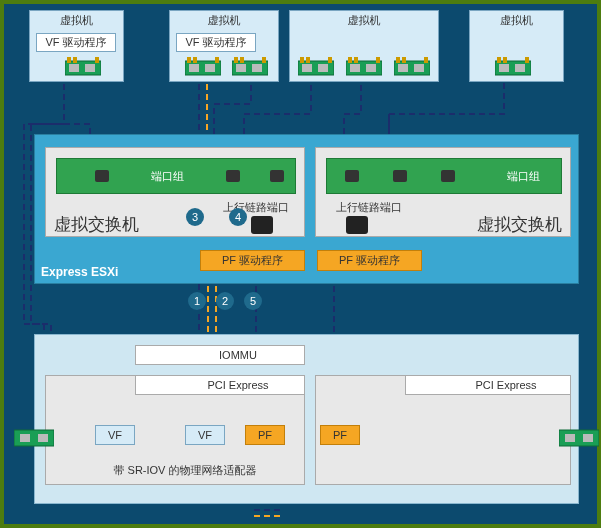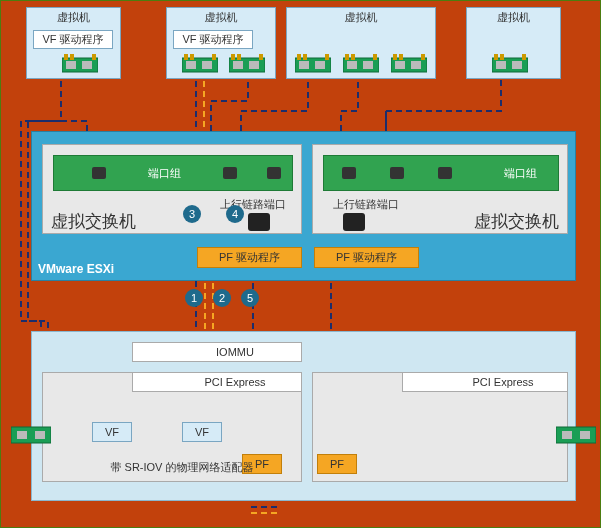--- a/index.html
+++ b/index.html
@@ -1,17 +1,17 @@
 <!DOCTYPE html>
 <html><head>
 <meta charset="utf-8">
 <style>
   * { box-sizing: border-box; }
   body { margin:0; font-family: "Microsoft YaHei", Arial, sans-serif; font-size:11px; color:#333; }
-  .canvas { position:relative; width:601px; height:528px; background:#c2410c; border:1px solid #4d7c0f; }
+  .canvas { position:relative; width:601px; height:528px; background:#0c4a6e; border:4px solid #4d7c0f; }
   svg.lines { position:absolute; left:0; top:0; width:601px; height:528px; pointer-events:none; }
 
   
   .vm { position:absolute; background:#d6ebf7; border:1px solid #7aa6c2; }
   .vm .title { text-align:center; padding:2px 0; }
   .vm .vfdrv { position:absolute; background:#fff; border:1px solid #7aa6c2; text-align:center; font-size:11px; padding:1px 8px; }
 
   
   .nic { position:absolute; }
 
@@ -31,21 +31,21 @@
   .uplink-label { position:absolute; font-size:11px; text-align:center; }
 
   
   .pfdrv { position:absolute; background:#f5a623; border:1px solid #c27f0a; text-align:center; font-size:11px; padding:2px 0; }
 
   
   .hw { position:absolute; left:30px; top:330px; width:545px; height:170px; background:#cfe7f2; border:1px solid #8ab7cf; }
   .hwbox { position:absolute; background:#fff; border:1px solid #aaa; text-align:center; font-size:11px; display:flex; align-items:center; justify-content:center;padding-left:36px; }
   .hwband { position:absolute; background:#e8e8e8; border:1px solid #aaa; }
   .vfbox { position:absolute; background:#d6ebf7; border:1px solid #7aa6c2; text-align:center; font-size:11px; padding:3px 0; }
-  .pfbox { position:absolute; background:#f5a623; border:1px solid #c27f0a; text-align:center; font-size:11px; padding:3px 0;margin-top:32px; }
+  .pfbox { position:absolute; background:#f5a623; border:1px solid #c27f0a; text-align:center; font-size:11px; padding:3px 0; }
   .hwlabel { position:absolute; font-size:11px; text-align:center; }
 
   
   .step { position:absolute; width:18px; height:18px; border-radius:50%; background:#1f6a8c; color:#fff; text-align:center; line-height:18px; font-size:11px; }
 
   
   .legend { position:absolute; left:250px; top:505px; }
   .legend .row { display:flex; align-items:center; gap:6px; margin-bottom:4px;}
   .legend .swatch { width:26px; height:0; }
 </style>
@@ -161,21 +161,21 @@
         <rect x="0" y="6" width="36" height="14" fill="#1a9e55" stroke="#0f6b38"></rect>
         <rect x="4" y="9" width="10" height="8" fill="#bbb"></rect>
         <rect x="20" y="9" width="10" height="8" fill="#bbb"></rect>
         <rect x="2" y="2" width="4" height="6" fill="#cc9a00"></rect>
         <rect x="8" y="2" width="4" height="6" fill="#cc9a00"></rect>
         <rect x="30" y="2" width="4" height="6" fill="#cc9a00"></rect>
       </svg>
 </div>
 
 <div class="esxi">
-  <div class="esxi-label">VMware ESXi</div>
+  <div class="esxi-label">Express ESXi</div>
 
   <div class="vswitch" style="left:10px; top:12px; width:260px; height:90px;">
     <div class="portgroup" style="left:10px; top:10px; width:240px; height:36px;">
       <div class="eport" style="position:relative; margin-left:38px;"></div>
       <div class="pg-label" style="margin-left:30px;">端口组</div>
       <div class="eport" style="position:relative; margin-left:30px;"></div>
       <div class="eport" style="position:relative; margin-left:18px;"></div>
     </div>
     <div class="uplink-label" style="left:165px; top:52px; width:90px;">上行链路端口</div>
     <div class="uplink" style="left:205px; top:68px;"></div>

